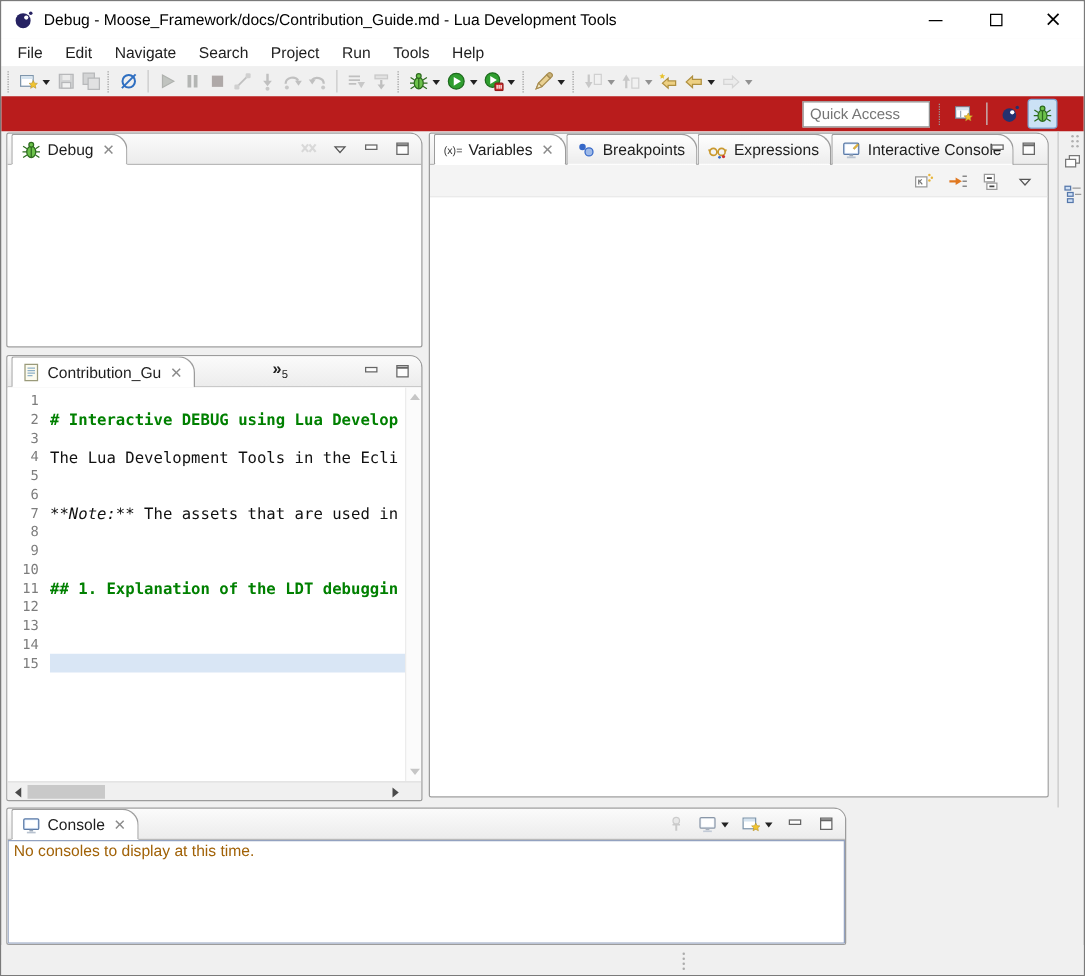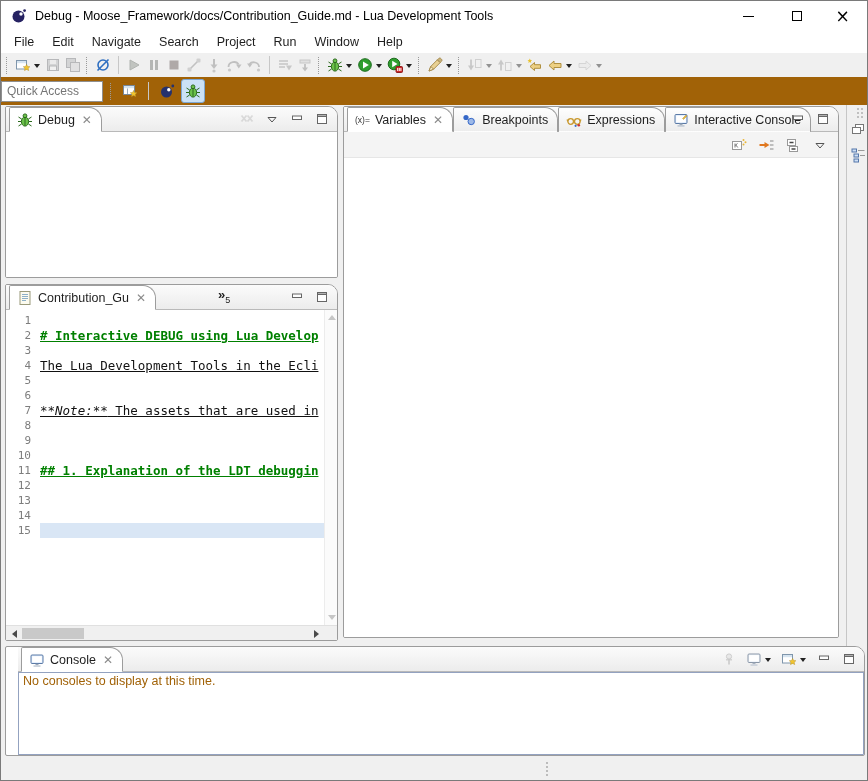--- a/index.html
+++ b/index.html
@@ -16,21 +16,21 @@
   .wc-min i{display:block;width:11px;height:1px;background:#000;}
   .wc-max i{display:block;width:10px;height:10px;border:1px solid #000;}
   .wc-close span{font-size:17px;line-height:17px;color:#000;font-family:"DejaVu Sans",sans-serif;}
 
   
   .menubar{position:absolute;top:30px;left:0;right:0;height:22px;background:#fff;display:flex;align-items:center;padding-left:4px;}
   .menu-item{padding:2px 9px;font-size:12.5px;cursor:default;}
 
   
   .toolbar{position:absolute;top:52px;left:0;right:0;height:24px;display:flex;align-items:center;padding-left:2px;background:#f0f0f0;}
-  .toolbar2{position:absolute;top:76px;left:0;right:0;height:28px;display:flex;align-items:center;justify-content:flex-start;padding-right:8px;background:#a16207;}
+  .toolbar2{position:absolute;top:76px;left:0;right:0;height:28px;display:flex;align-items:center;justify-content:flex-end;padding-right:20px;background:#b91c1c;}
   .tbtn{display:inline-flex;align-items:center;height:22px;padding:0 2px;border-radius:2px;}
   .tbtn .icon{width:16px;height:16px;display:inline-block;}
   .dim{opacity:.45;filter:grayscale(.9);}
   .dd{width:0;height:0;border-left:3px solid transparent;border-right:3px solid transparent;border-top:4px solid #222;margin:1px 1px 0 3px;}
   .handle{width:2px;height:17px;border-left:1px dotted #9a9a9a;margin:0 5px 0 3px;}
   .vsep{width:1px;height:18px;background:#c7c7c7;margin:0 5px;}
   .icon svg{display:block}
 
   .qa-input{width:102px;height:21px;border:1px solid #8f8f8f;background:#fff;color:#444;
             font-family:"Liberation Sans",sans-serif;font-size:12px;padding:0 5px;margin-right:4px;}
@@ -52,27 +52,27 @@
   .head-btns{position:absolute;right:5px;top:0;height:24px;display:flex;align-items:center;gap:5px;}
   .more-editors{margin-left:62px;margin-bottom:4px;font-weight:bold;color:#222;font-size:13px;}
   .more-editors sub{font-size:9px;font-weight:normal;}
   .vbody{flex:1;background:#fff;position:relative;}
   .viewbar{height:26px;flex:none;background:#f4f4f4;border-bottom:1px solid #e6e6e6;
            display:flex;align-items:center;justify-content:flex-end;gap:7px;padding-right:8px;}
 
   #debug-panel{left:4px;top:1px;width:333px;height:172px;}
   #editor-panel{left:4px;top:179px;width:333px;height:357px;}
   #vars-panel{left:342px;top:1px;width:496px;height:532px;}
-  #console-panel{left:4px;top:541px;width:860px;height:110px;padding-left:12px;}
+  #console-panel{left:4px;top:541px;width:672px;height:110px;}
 
   
   .code-area{position:absolute;left:0;top:0;right:13px;bottom:15px;overflow:hidden;padding-top:3px;background:#fff;}
   .crow{display:flex;height:15px;line-height:15px;font-family:"DejaVu Sans Mono",monospace;font-size:12.5px;}
   .lnum{width:34px;flex:none;text-align:right;padding-right:9px;color:#7d7d7d;font-size:11px;}
-  .ltext{flex:1;white-space:pre;overflow:hidden;color:#111;text-decoration:underline;}
+  .ltext{flex:1;white-space:pre;overflow:hidden;color:#111;}
   .crow.heading .ltext{color:#008000;font-weight:bold;}
   .crow.current .ltext{background:#d9e6f5;}
   .note-prefix{font-style:italic;}
   .vscroll{position:absolute;right:0;top:0;bottom:15px;width:13px;background:#fbfbfb;border-left:1px solid #ececec;}
   .sb-up{position:absolute;top:5px;left:3px;width:0;height:0;border-left:4px solid transparent;border-right:4px solid transparent;border-bottom:5px solid #c6c6c6;}
   .sb-down{position:absolute;bottom:5px;left:3px;width:0;height:0;border-left:4px solid transparent;border-right:4px solid transparent;border-top:5px solid #c6c6c6;}
   .hscroll{position:absolute;left:0;right:0;bottom:0;height:15px;background:#f0f0f0;border-top:1px solid #e0e0e0;}
   .ar-left{position:absolute;left:6px;top:4px;width:0;height:0;border-top:4px solid transparent;border-bottom:4px solid transparent;border-right:5px solid #4a4a4a;}
   .ar-right{position:absolute;right:18px;top:4px;width:0;height:0;border-top:4px solid transparent;border-bottom:4px solid transparent;border-left:5px solid #4a4a4a;}
   .hthumb{position:absolute;left:16px;top:2px;width:62px;height:11px;background:#c9c9c9;}
@@ -115,21 +115,21 @@
       </span>
   </div>
 
   <div class="menubar" id="menubar">
       <span class="menu-item">File</span>
       <span class="menu-item">Edit</span>
       <span class="menu-item">Navigate</span>
       <span class="menu-item">Search</span>
       <span class="menu-item">Project</span>
       <span class="menu-item">Run</span>
-      <span class="menu-item">Window</span>
+      <span class="menu-item">Tools</span>
       <span class="menu-item">Help</span>
     </div>
 
   <div class="toolbar" id="main-toolbar">
       <span class="handle"></span>
       <span class="tbtn">
         <span class="icon">
           <svg width="16" height="16" viewBox="0 0 16 16" xmlns="http://www.w3.org/2000/svg">
             <rect x="1.5" y="3.5" width="10" height="8.5" fill="#fff" stroke="#7f96ac"></rect>
             <rect x="2" y="4" width="9" height="2.2" fill="#d6e4f0"></rect>

